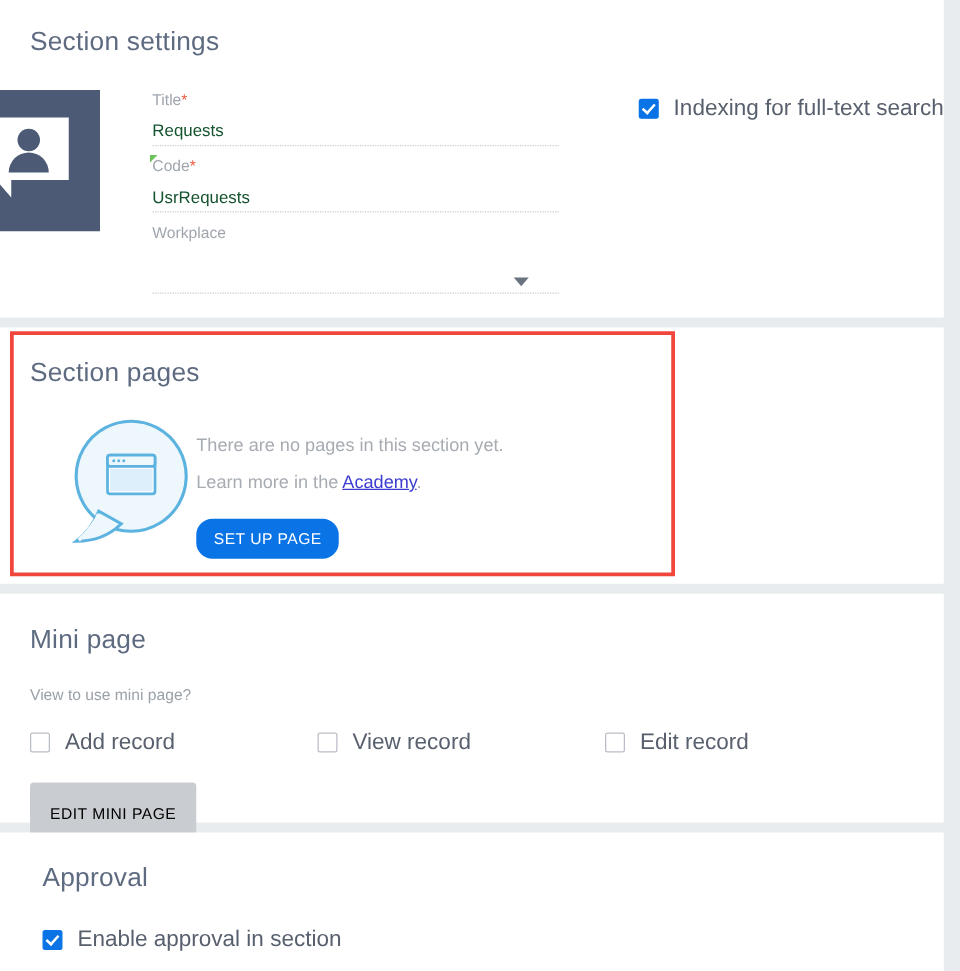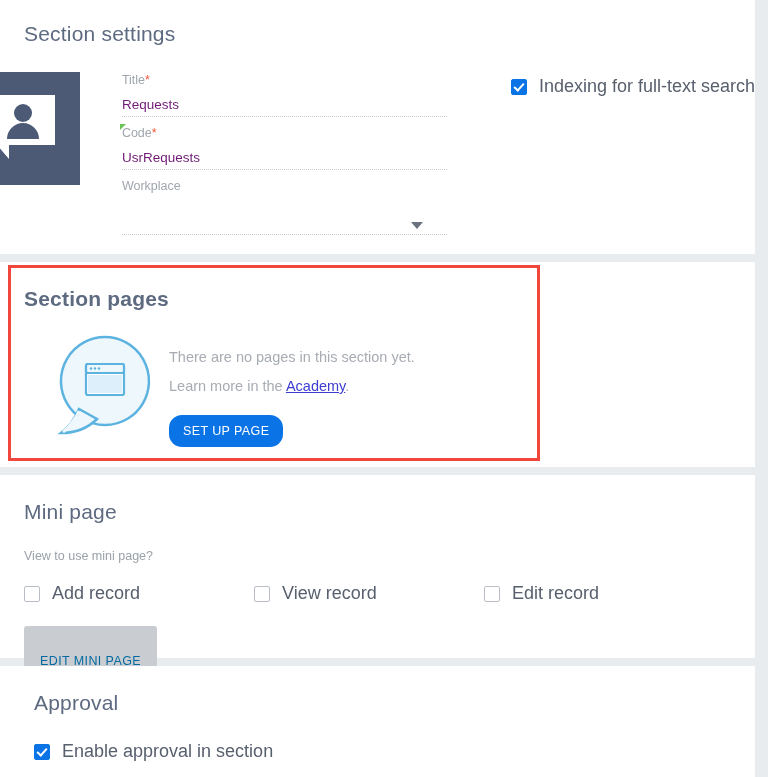--- a/index.html
+++ b/index.html
@@ -80,21 +80,21 @@
   .field-label {
     font-size: 12.5px;
     color: #a0a6ae;
     line-height: 16px;
     margin-bottom: 4px;
     display: block;
   }
   .req-star { color: #f0563b; font-size: 12.5px; }
   .field-value {
     font-size: 13.5px;
-    color: #701a75;
+    color: #14532d;
     line-height: 22px;
     height: 24px;
     border: none;
     outline: none;
     background: transparent;
     width: 100%;
     padding: 0;
     font-family: "Liberation Sans", sans-serif;
   }
   .field-underline {
@@ -172,31 +172,30 @@
     left: 8px;
     top: 3px;
     width: 532px;
     height: 196px;
     border: 3px solid #f0463c;
     pointer-events: none;
   }
   #panel-section-pages .panel-title {
     margin-left: 24px;
     padding-top: 25px;
-    font-weight: bold;
   }
   .pages-body {
     display: flex;
     align-items: flex-start;
     margin-top: 22px;
     padding-left: 55px;
   }
   .bubble-icon { flex: 0 0 auto; }
   .pages-text {
-    margin-left: 16px;
+    margin-left: 4px;
     padding-top: 10px;
   }
   .empty-line {
     font-size: 14.5px;
     color: #a7acb3;
     line-height: 29px;
   }
   .academy-link {
     color: #3c3cd0;
     text-decoration: underline;
@@ -227,26 +226,26 @@
     margin-top: 25px;
   }
   .mini-checks {
     display: flex;
     margin-top: 20px;
   }
   .mini-checks .cb-row { width: 230px; }
   .btn-disabled {
     display: inline-block;
     background: #c9cdd1;
-    color: #0369a1;
+    color: #000000;
     font-size: 12.5px;
     letter-spacing: 0.4px;
     border: none;
     border-radius: 3px;
-    padding: 28px 16px;
+    padding: 18px 16px;
     margin-top: 22px;
     cursor: default;
     font-family: "Liberation Sans", sans-serif;
   }
 
   
   #panel-approval {
     height: 122px;
     padding: 25px 0 0 34px;
   }

